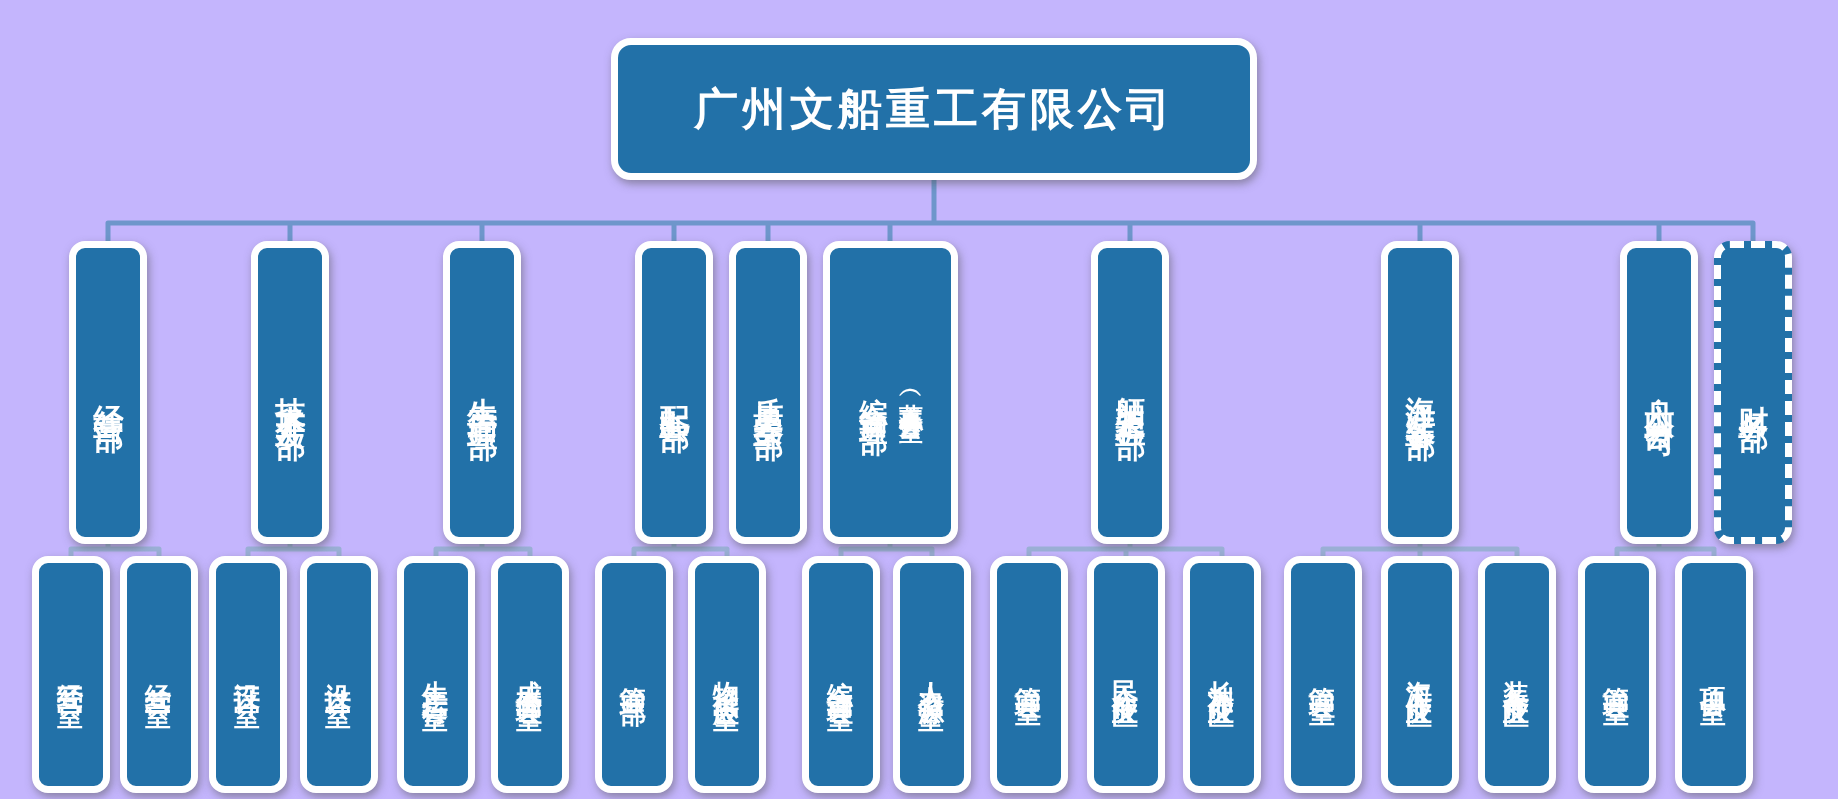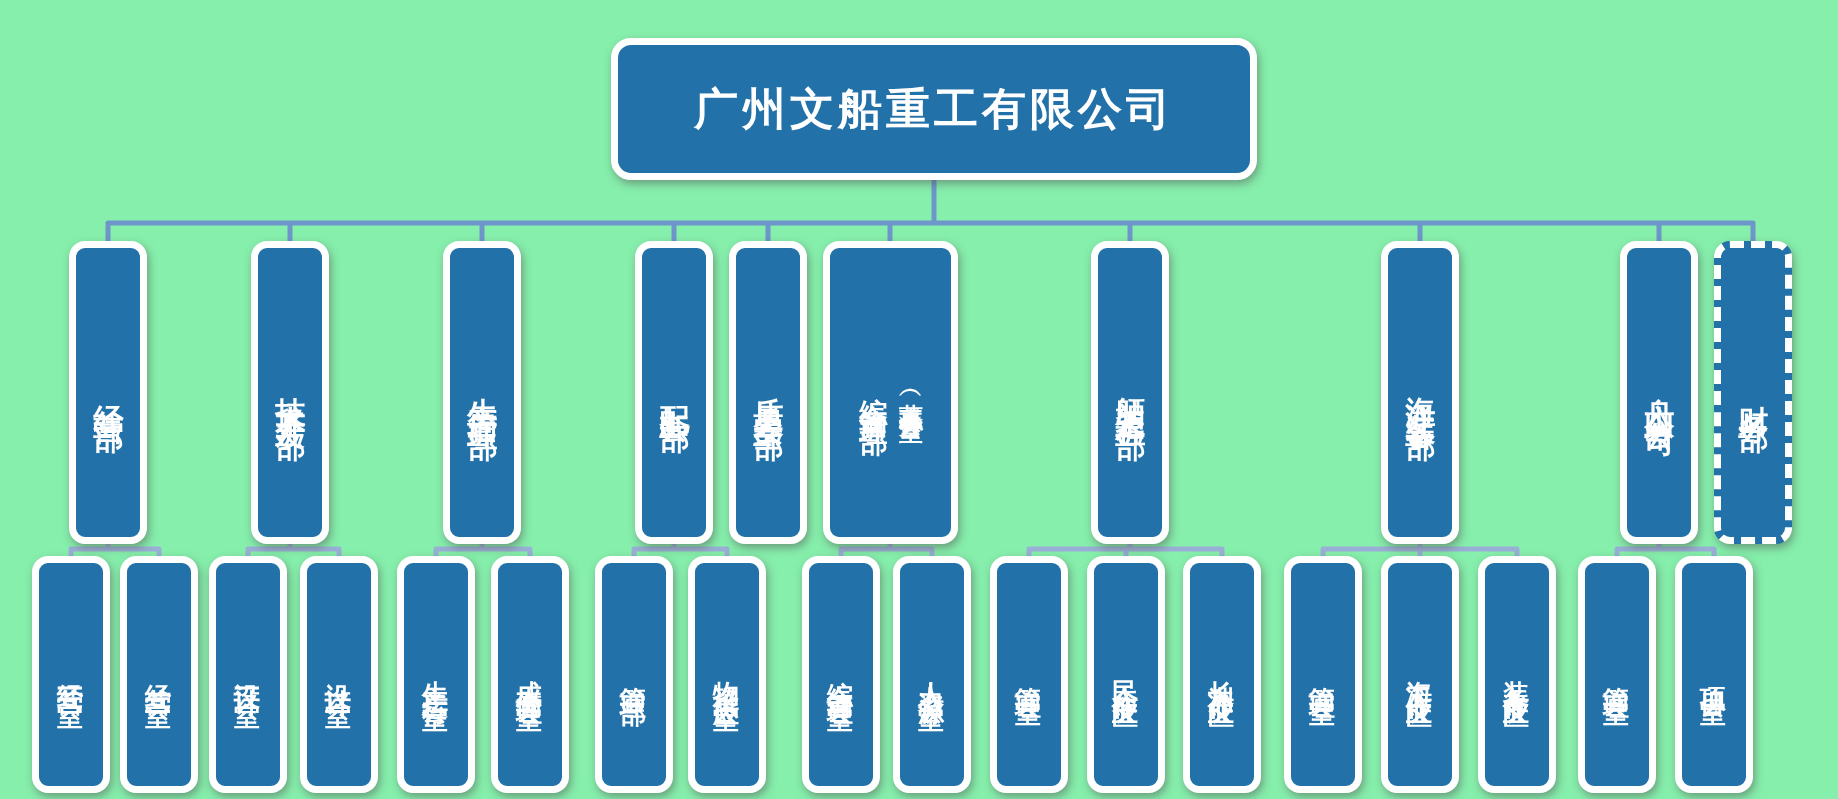--- a/index.html
+++ b/index.html
@@ -1,17 +1,17 @@
 <!DOCTYPE html>
 <html><head>
 <meta charset="utf-8">
 <style>
   html,body{margin:0;padding:0;background:#ffffff;}
   body{font-family:"DejaVu Sans","Liberation Sans",sans-serif;}
-  #canvas{position:relative;width:1838px;height:799px;background:#86efac;overflow:hidden;}
+  #canvas{position:relative;width:1838px;height:799px;background:#c4b5fd;overflow:hidden;}
   #lines{position:absolute;left:0;top:0;width:1838px;height:799px;}
   .node{
     position:absolute;
     box-sizing:border-box;
     background:#2271a8;
     border:7px solid #ffffff;
     border-radius:16px;
     box-shadow:2px 4px 8px rgba(80,80,80,.5);
     display:flex;
     align-items:center;

